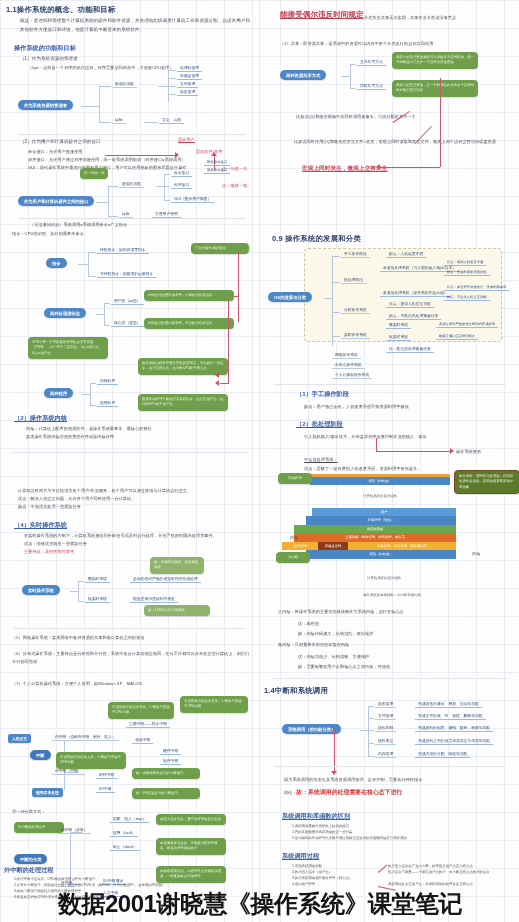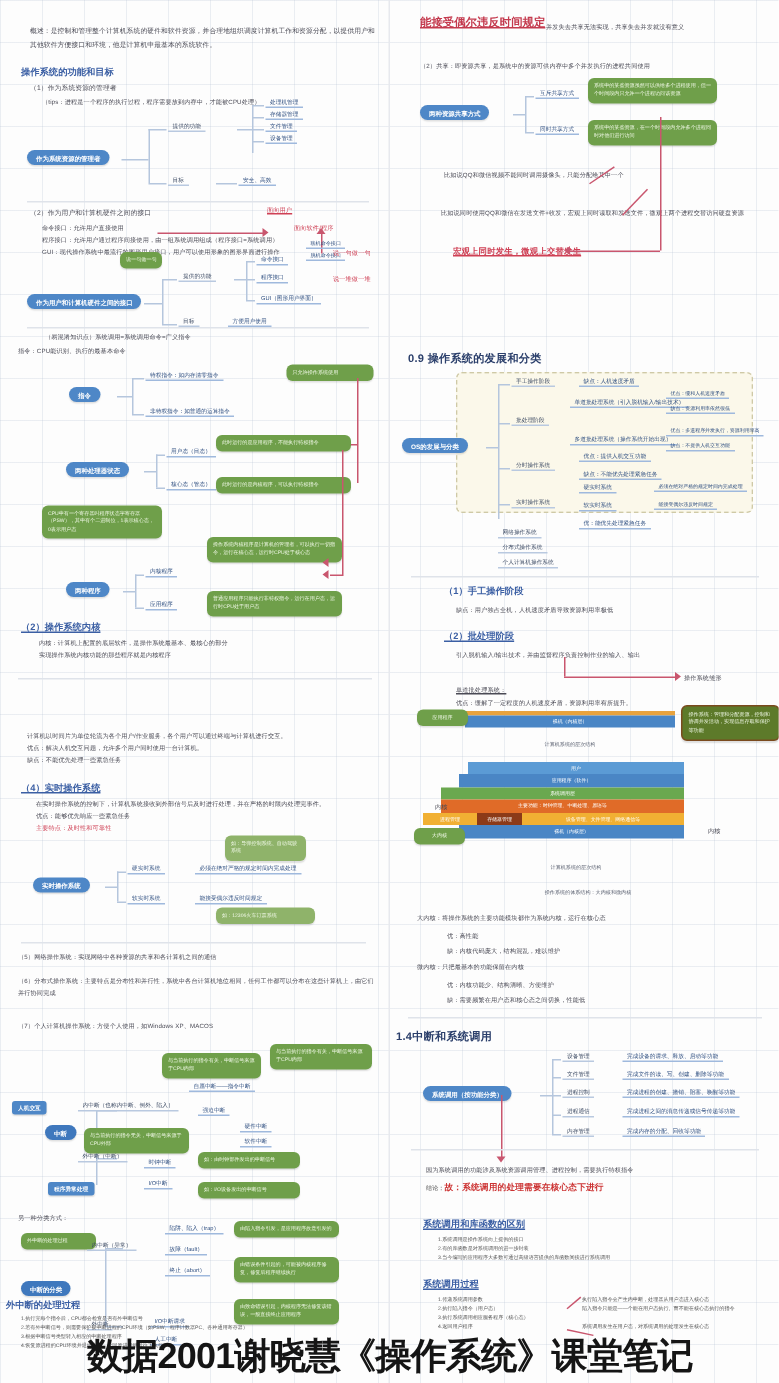--- a/index.html
+++ b/index.html
@@ -80,20 +80,23 @@
 </style>
 </head>
 <body>
 
 <div id="page">
 
   <div class="divider"></div>
 
   <div class="col colL">
 
+    <div class="sec" style="left:6px;top:5px;width:248px;">
+      <div class="h1">1.1操作系统的概念、功能和目标</div>
+    </div>
 
     <div class="sec" style="left:20px;top:17px;width:232px;">
       <div class="p">概述：是控制和管理整个计算机系统的硬件和软件资源，并合理地组织调度计算机工作和资源分配，以提供用户和其他软件方便接口和环境，他是计算机中最基本的系统软件。</div>
     </div>
 
     <div class="sec" style="left:14px;top:44px;">
       <div class="h2">操作系统的功能和目标</div>
     </div>
     <div class="sec" style="left:20px;top:55px;">
       <div class="p">（1）作为系统资源的管理者</div>

